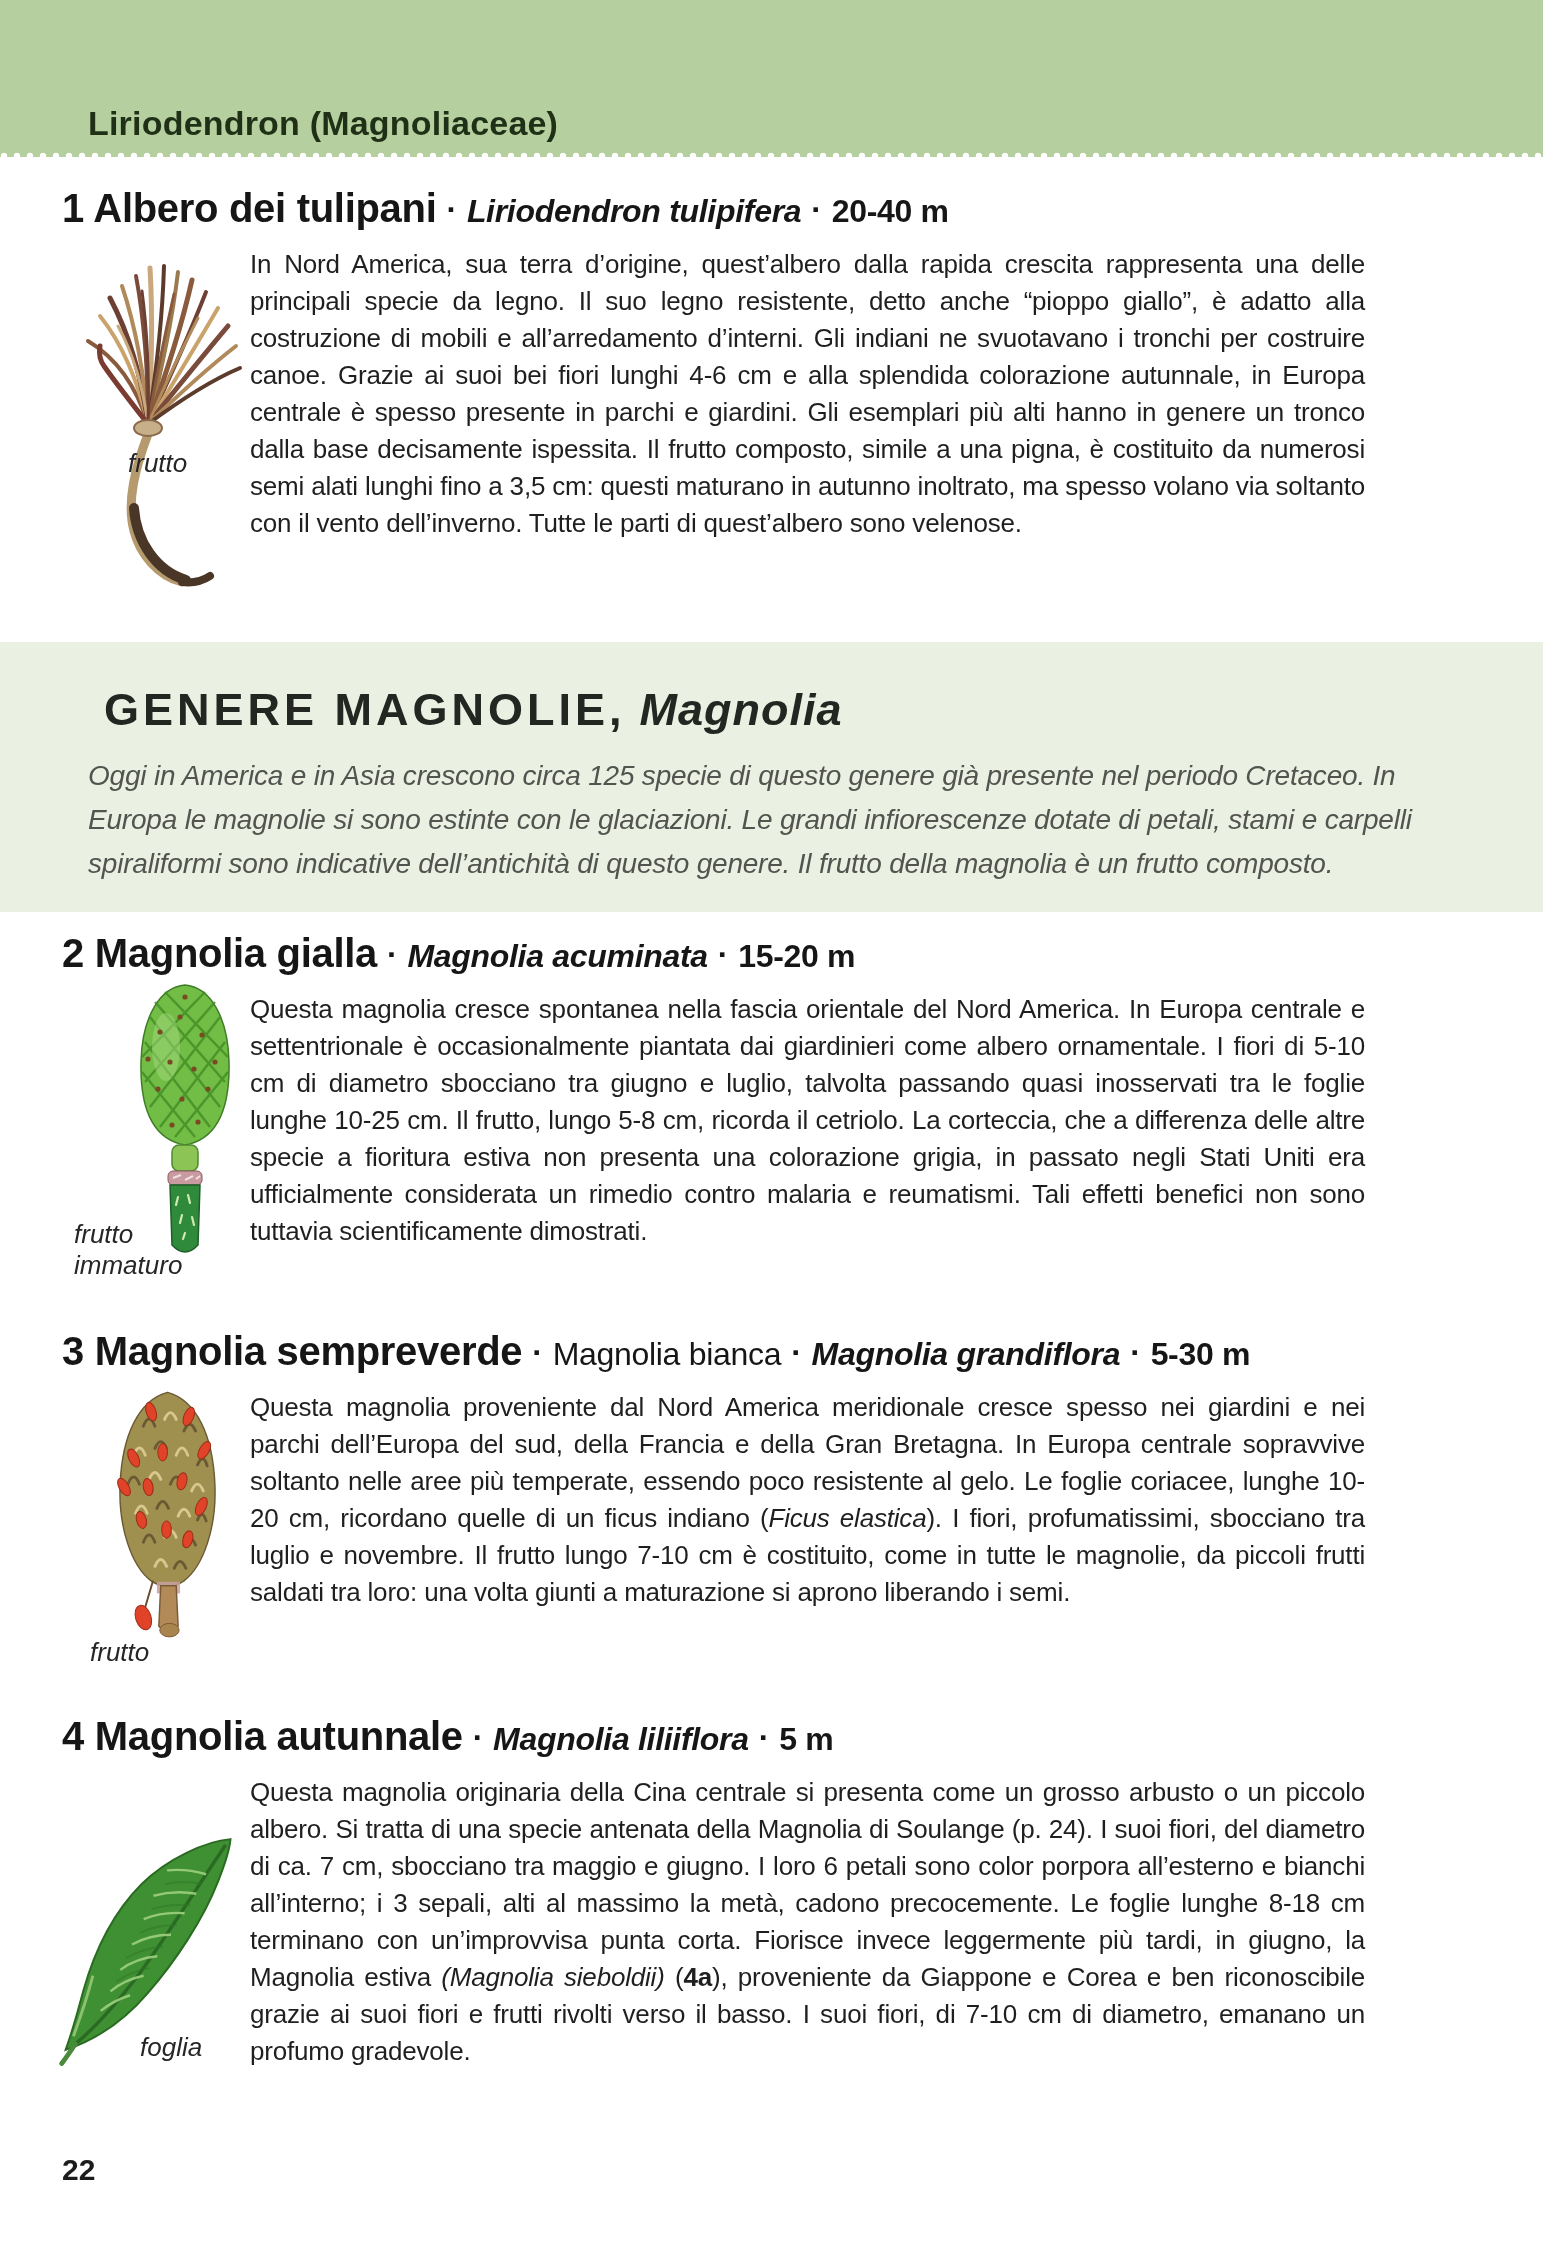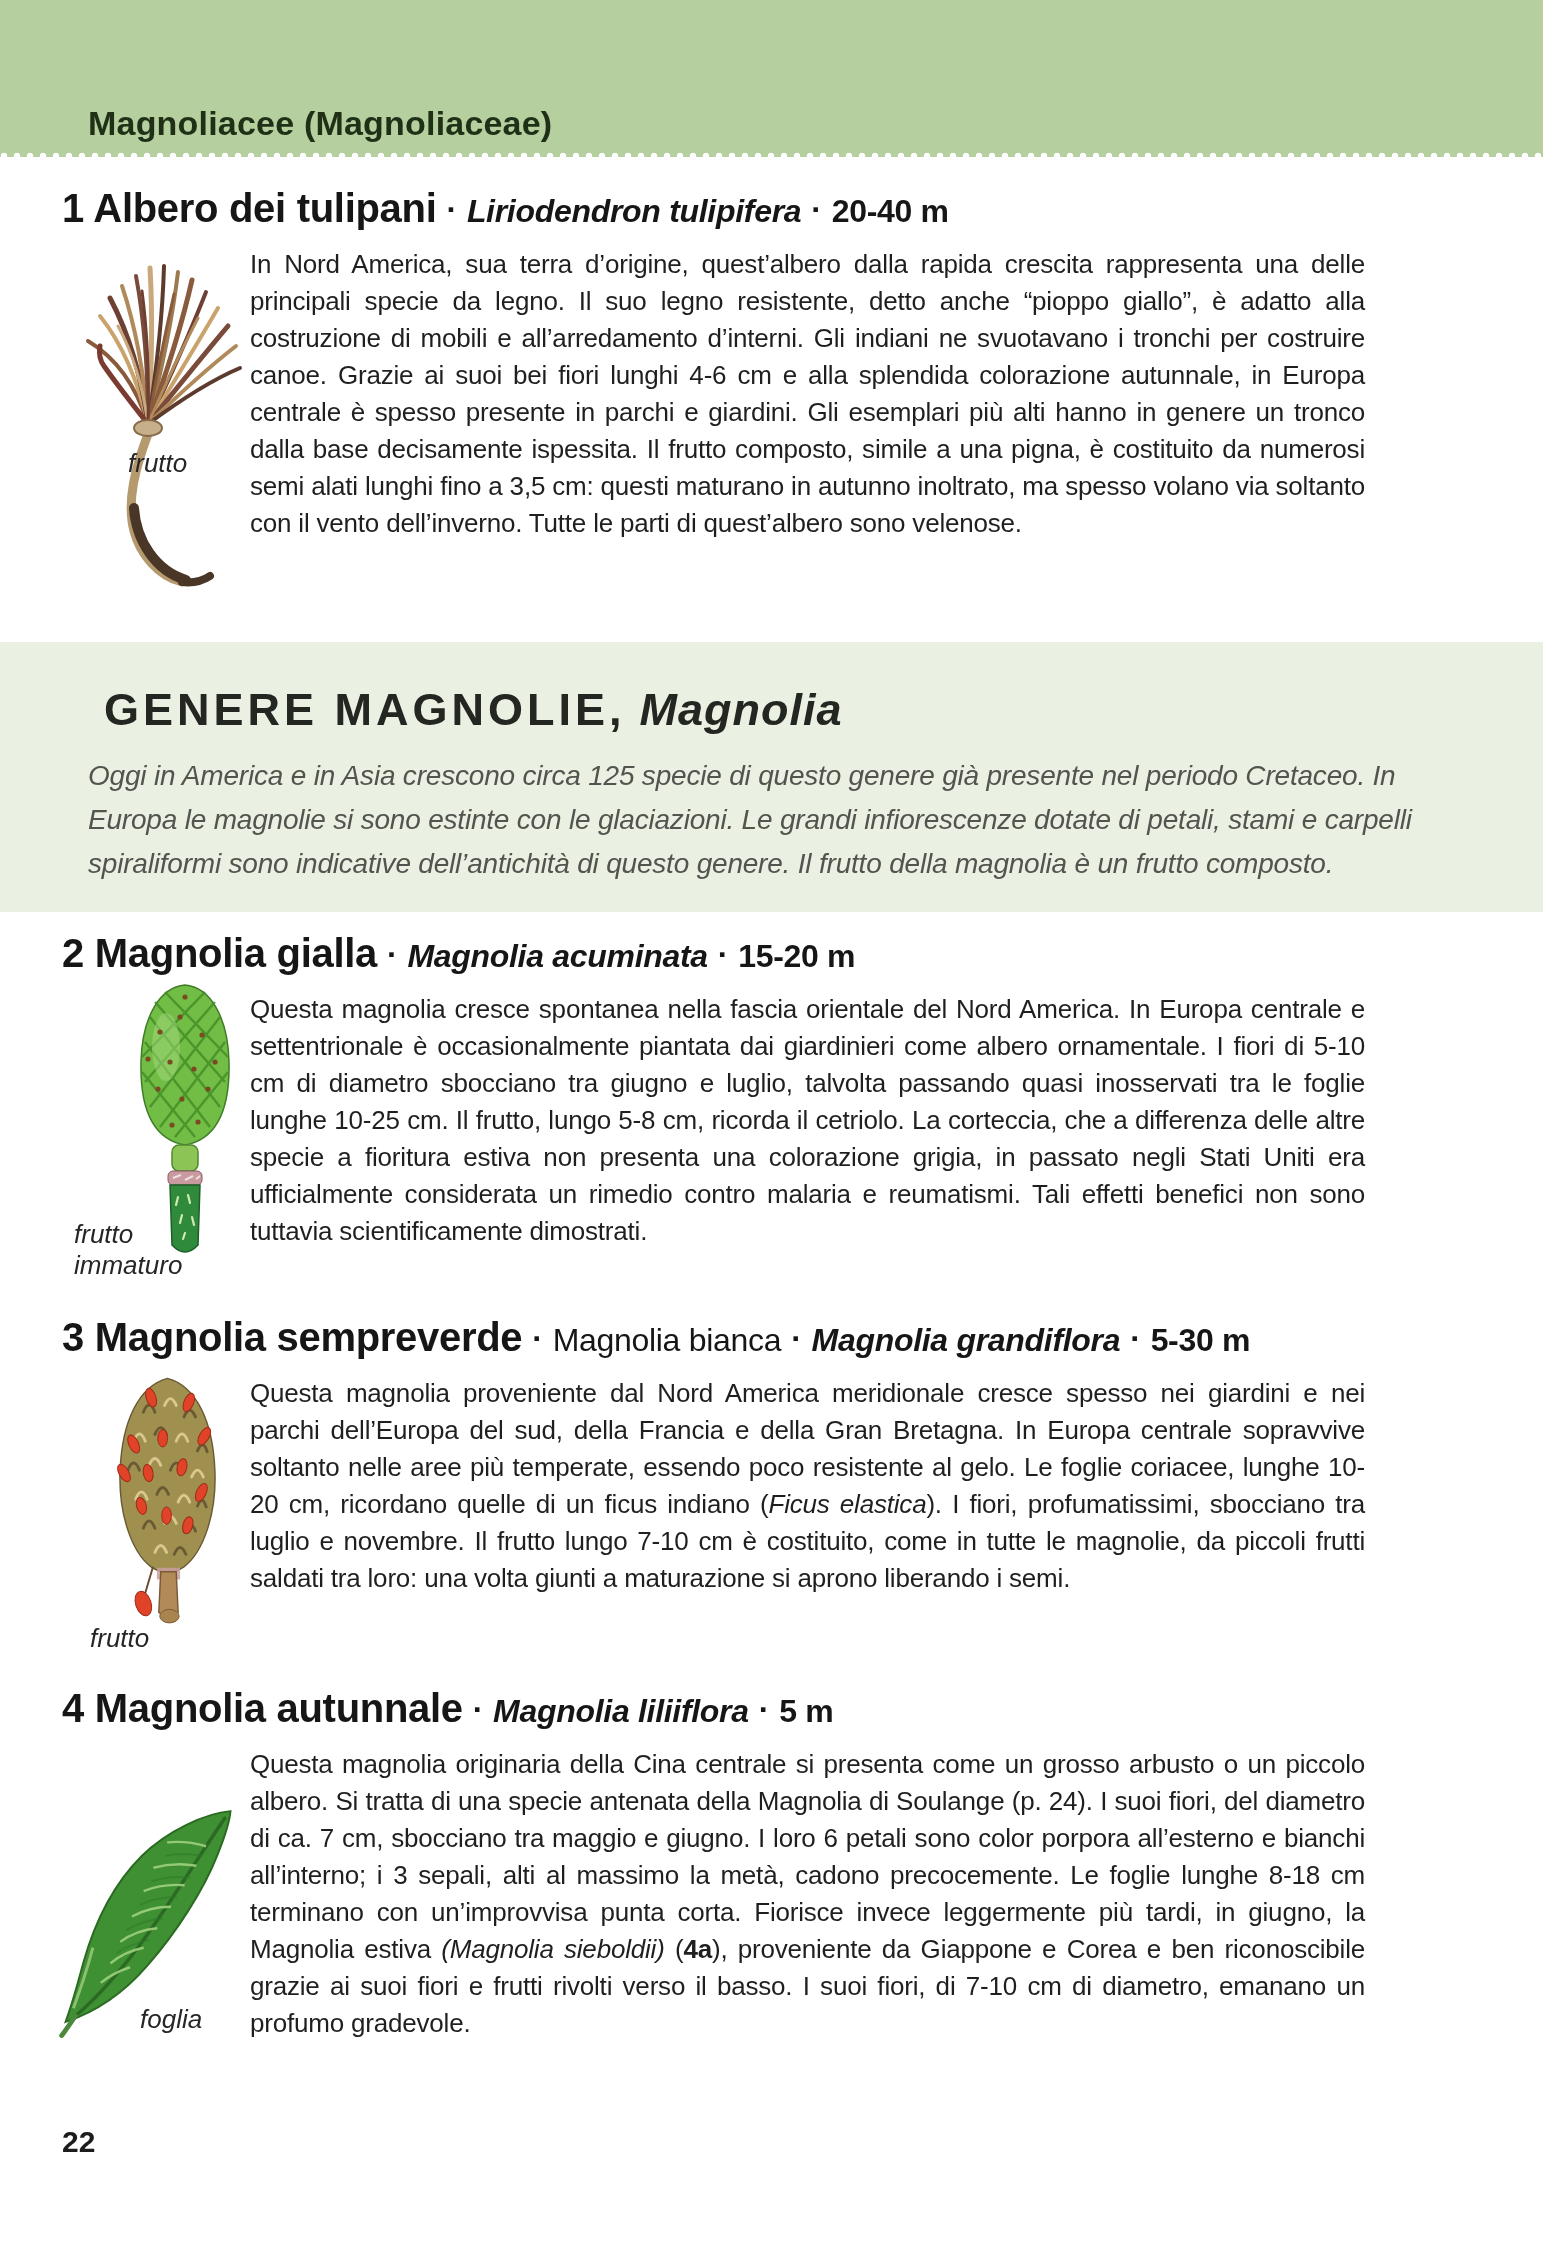--- a/index.html
+++ b/index.html
@@ -34,21 +34,21 @@
   .sp-head{
     margin:0;font-weight:700;color:#161616;
     font-size:40px;line-height:50px;letter-spacing:-.3px;
     white-space:nowrap;
   }
   .sp-head .sp-sep{font-size:32px;font-weight:700;margin:0 10px;vertical-align:2px;}
   .sp-head .sp-latin{font-size:32px;font-style:italic;font-weight:700;}
   .sp-head .sp-alt{font-size:32px;font-weight:400;}
   .sp-head .sp-height{font-size:32px;font-weight:700;}
   .sec1{margin-top:26px;}
-  .sec{margin-top:16px;}
+  .sec{margin-top:30px;}
   .sec2{margin-top:16px;}
   .row{display:flex;margin-top:10px;}
   figure.figcol{
     position:relative;margin:0;width:188px;flex:0 0 188px;
   }
   .fig-caption{
     position:absolute;font-style:italic;font-size:26px;color:#262626;line-height:31px;
   }
   .sp-body{
     width:1115px;margin:0;
@@ -80,21 +80,21 @@
   }
   svg{display:block;}
 </style>
 </head>
 <body>
 
 <div id="page">
 
   <header class="band">
     <div class="band-title">
-      <span>Magnoliacee</span>
+      <span>Liriodendron</span>
       <span class="lat">(Magnoliaceae)</span>
     </div>
   </header>
 
   <div class="content">
 
     <section class="sec1">
       <h2 class="sp-head"><span class="sp-num">1</span> <span>Albero dei tulipani</span><span class="sp-sep">·</span><span class="sp-latin">Liriodendron tulipifera</span><span class="sp-sep">·</span><span class="sp-height">20-40 m</span></h2>
       <div class="row">
         <figure class="figcol" style="min-height:370px;">

